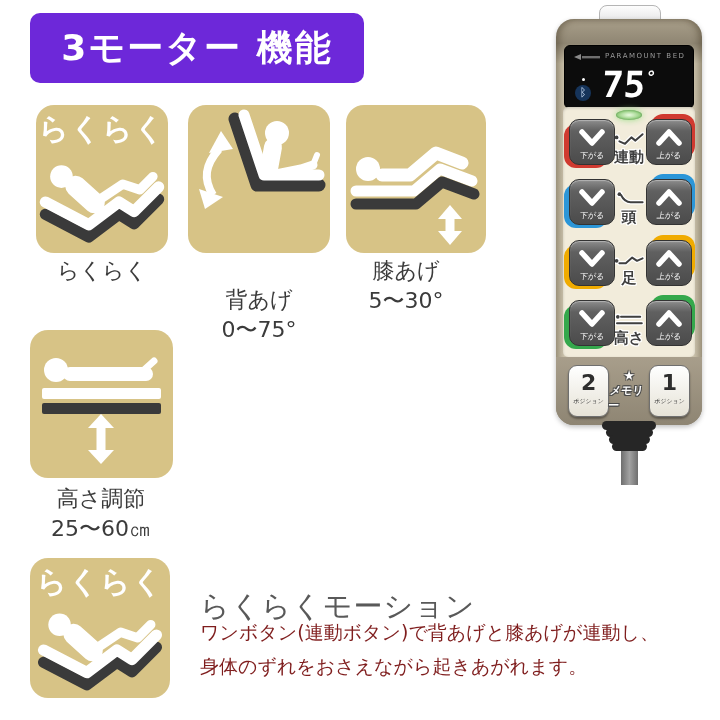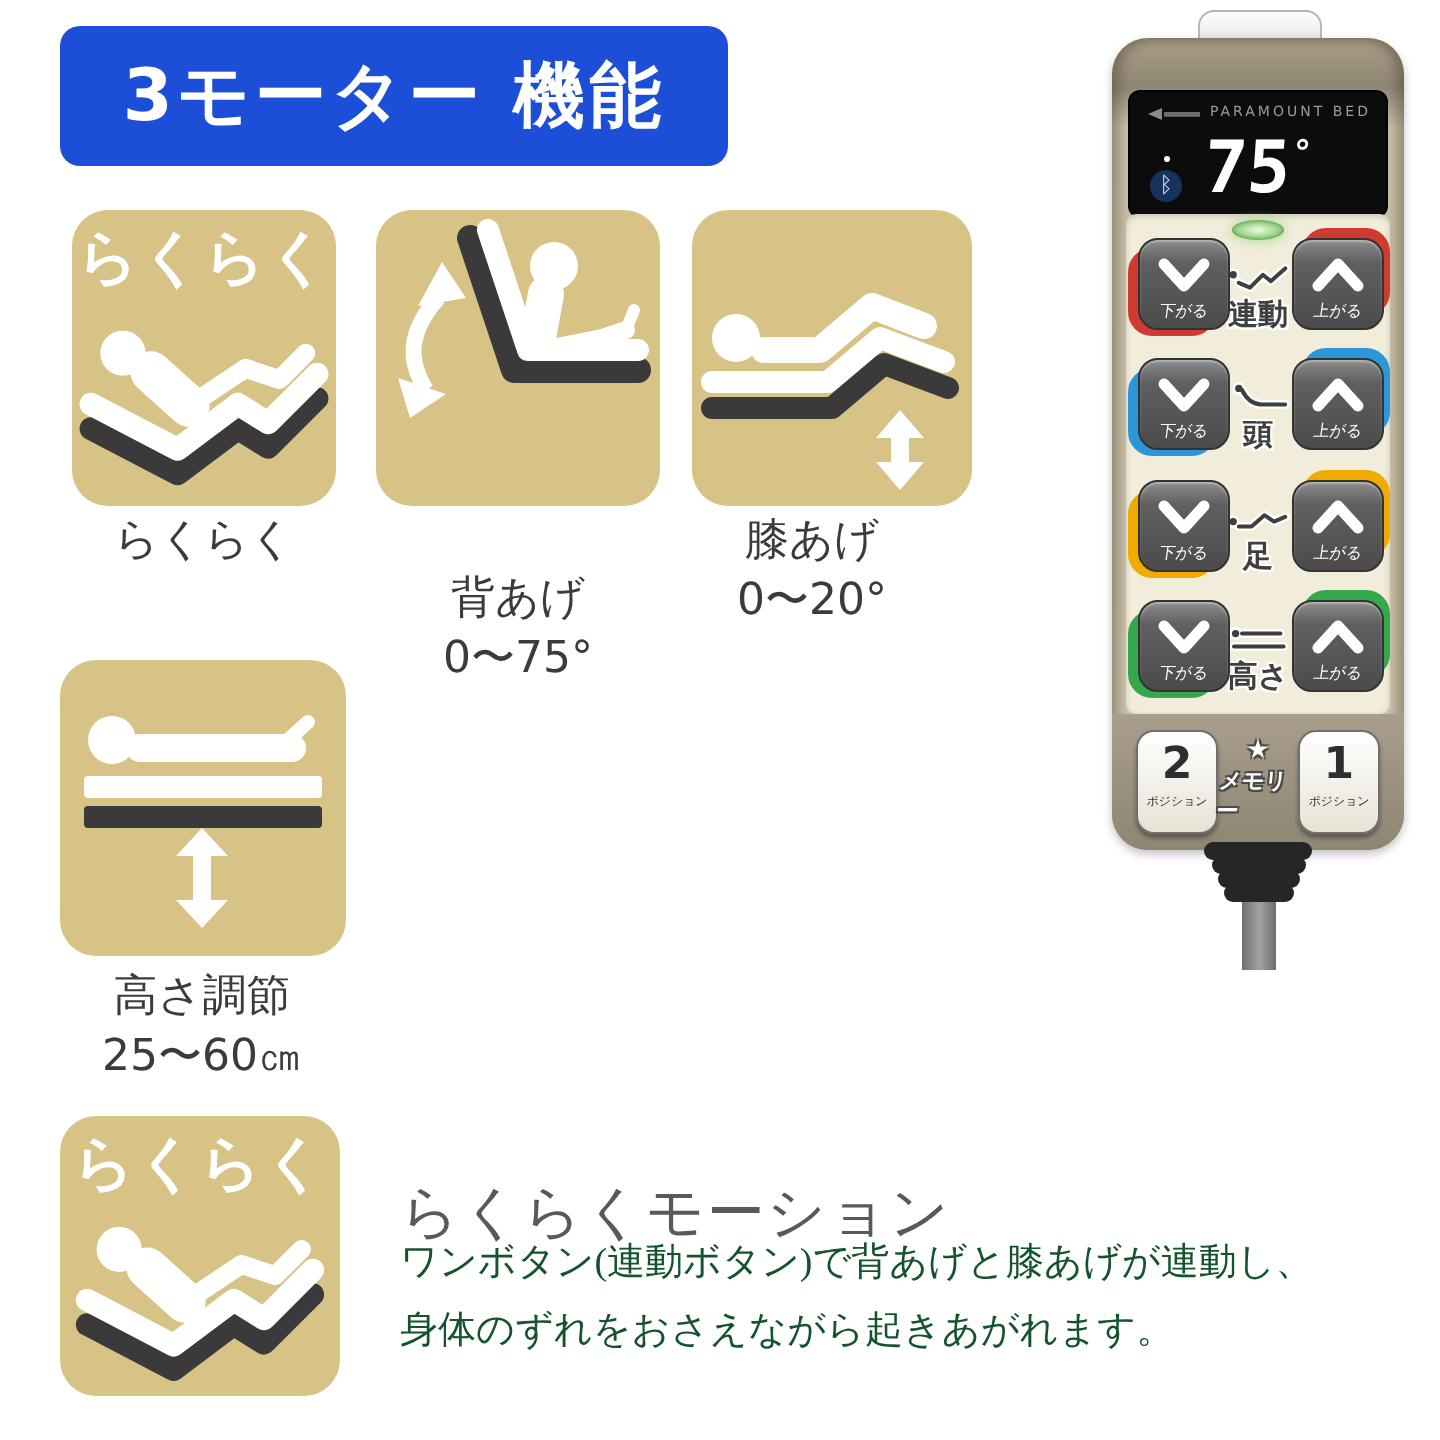--- a/index.html
+++ b/index.html
@@ -15,21 +15,21 @@
   .tile{position:absolute;border-radius:18px;overflow:hidden;}
   .tile-badge{position:absolute;top:4px;left:0;right:0;text-align:center;color:#fff;
               font-size:30px;font-weight:bold;letter-spacing:1px;}
   .tile-svg{position:absolute;left:0;bottom:0;width:100%;}
   .tile-svg.full{top:0;height:100%;}
 
   .caption{position:absolute;text-align:center;color:#3b3b3b;font-size:22px;line-height:30px;}
 
   
   .feature-heading{position:absolute;left:200px;top:570px;font-size:29px;color:#595959;letter-spacing:1px;margin-top:17px;}
-  .feature-desc{position:absolute;left:200px;top:615px;font-size:19px;color:#14532d;line-height:34px;white-space:nowrap;font-family:Liberation Serif, serif;}
+  .feature-desc{position:absolute;left:200px;top:615px;font-size:19px;color:#7f1d1d;line-height:34px;white-space:nowrap;}
 
   
   .remote{position:absolute;left:556px;top:5px;width:146px;height:478px;}
   .clip{position:absolute;top:0;left:43px;width:60px;height:28px;border-radius:8px;
         background:linear-gradient(#fdfdfd,#d4d4d4);border:1px solid #b5b5b5;}
   .rbody{position:absolute;top:14px;left:0;width:146px;height:406px;border-radius:18px;
          background:linear-gradient(180deg,#a99f8a 0%,#8f8673 6%,#cbc2ab 11%,#cfc6af 90%,#a99f8a 100%);
          box-shadow:inset 4px 0 6px rgba(60,50,30,.35),inset -4px 0 6px rgba(60,50,30,.35),0 2px 5px rgba(0,0,0,.25);}
   .display{position:absolute;top:26px;left:8px;right:8px;height:62px;background:#0c0c0c;
            border-radius:6px;border:1px solid #000;}
@@ -75,21 +75,21 @@
   .relief{position:absolute;top:418px;left:50%;transform:translateX(-50%);
           display:flex;flex-direction:column;align-items:center;}
   .rib{background:#262626;border-radius:5px;height:9px;margin-top:-2px;}
   .cord{width:17px;height:34px;background:linear-gradient(90deg,#6e6e6e,#a2a2a2 50%,#6e6e6e);}
 </style>
 </head>
 <body>
 
 <div class="canvas">
 
-  <div class="header-badge" style="background: #1d4ed8;">
+  <div class="header-badge" style="background: #6d28d9;">
     <span>3モーター 機能</span>
   </div>
 
   <div class="tile" style="left: 36px; top: 105px; width: 132px; height: 148px; background: rgb(215, 195, 134);">
     <div class="tile-badge">らくらく</div>
     <svg class="tile-svg" style="height:100px;" viewBox="0 0 140 100">
       <polyline points="10,62 56,86 88,62 104,72 130,46" fill="none" stroke="#3a3a3a" stroke-width="12" stroke-linecap="round" stroke-linejoin="round"></polyline>
       <polyline points="10,49 56,73 88,49 104,59 130,33" fill="none" stroke="#ffffff" stroke-width="12" stroke-linecap="round" stroke-linejoin="round"></polyline>
       <circle cx="27" cy="22" r="12" fill="#ffffff"></circle>
       <line x1="42" y1="32" x2="62" y2="50" stroke="#ffffff" stroke-width="22" stroke-linecap="round"></line>
@@ -124,21 +124,21 @@
       <polyline points="36,70 64,70 90,48 116,58" fill="none" stroke="#ffffff" stroke-width="13" stroke-linecap="round" stroke-linejoin="round"></polyline>
       <polyline points="10,86 68,86 94,64 126,76" fill="none" stroke="#ffffff" stroke-width="11" stroke-linecap="round" stroke-linejoin="round"></polyline>
       <polyline points="10,99 70,99 96,77 128,89" fill="none" stroke="#3a3a3a" stroke-width="11" stroke-linecap="round" stroke-linejoin="round"></polyline>
       <line x1="104" y1="112" x2="104" y2="128" stroke="#ffffff" stroke-width="9"></line>
       <polygon points="104,100 92,114 116,114" fill="#ffffff"></polygon>
       <polygon points="104,140 92,126 116,126" fill="#ffffff"></polygon>
     </svg>
   </div>
   <div class="caption" style="left:326px;top:256px;width:160px;">
     <div>膝あげ</div>
-      <div>0〜20°</div>
+      <div>5〜30°</div>
   </div>
 
   <div class="tile" style="left: 30px; top: 330px; width: 143px; height: 148px; background: rgb(215, 195, 134);">
     <svg class="tile-svg full" viewBox="0 0 143 148">
       <circle cx="26" cy="40" r="12" fill="#ffffff"></circle>
       <line x1="40" y1="44" x2="116" y2="44" stroke="#ffffff" stroke-width="14" stroke-linecap="round"></line>
       <line x1="114" y1="40" x2="124" y2="31" stroke="#ffffff" stroke-width="7" stroke-linecap="round"></line>
       <rect x="12" y="58" width="119" height="11" rx="2" fill="#ffffff"></rect>
       <rect x="12" y="73" width="119" height="11" rx="2" fill="#3a3a3a"></rect>
       <line x1="71" y1="96" x2="71" y2="122" stroke="#ffffff" stroke-width="9"></line>

